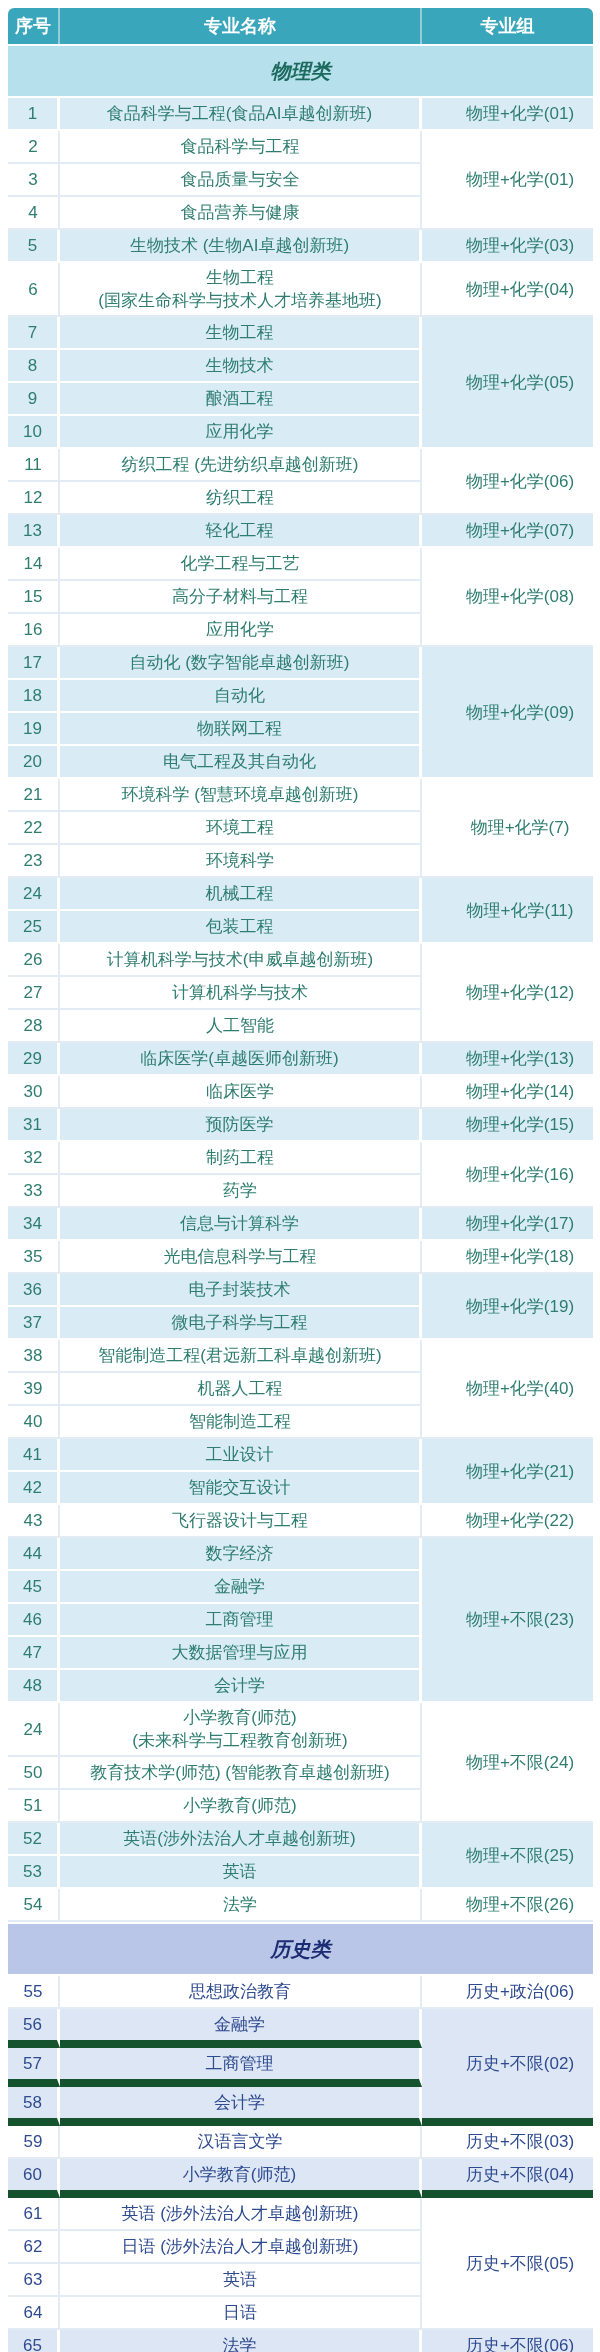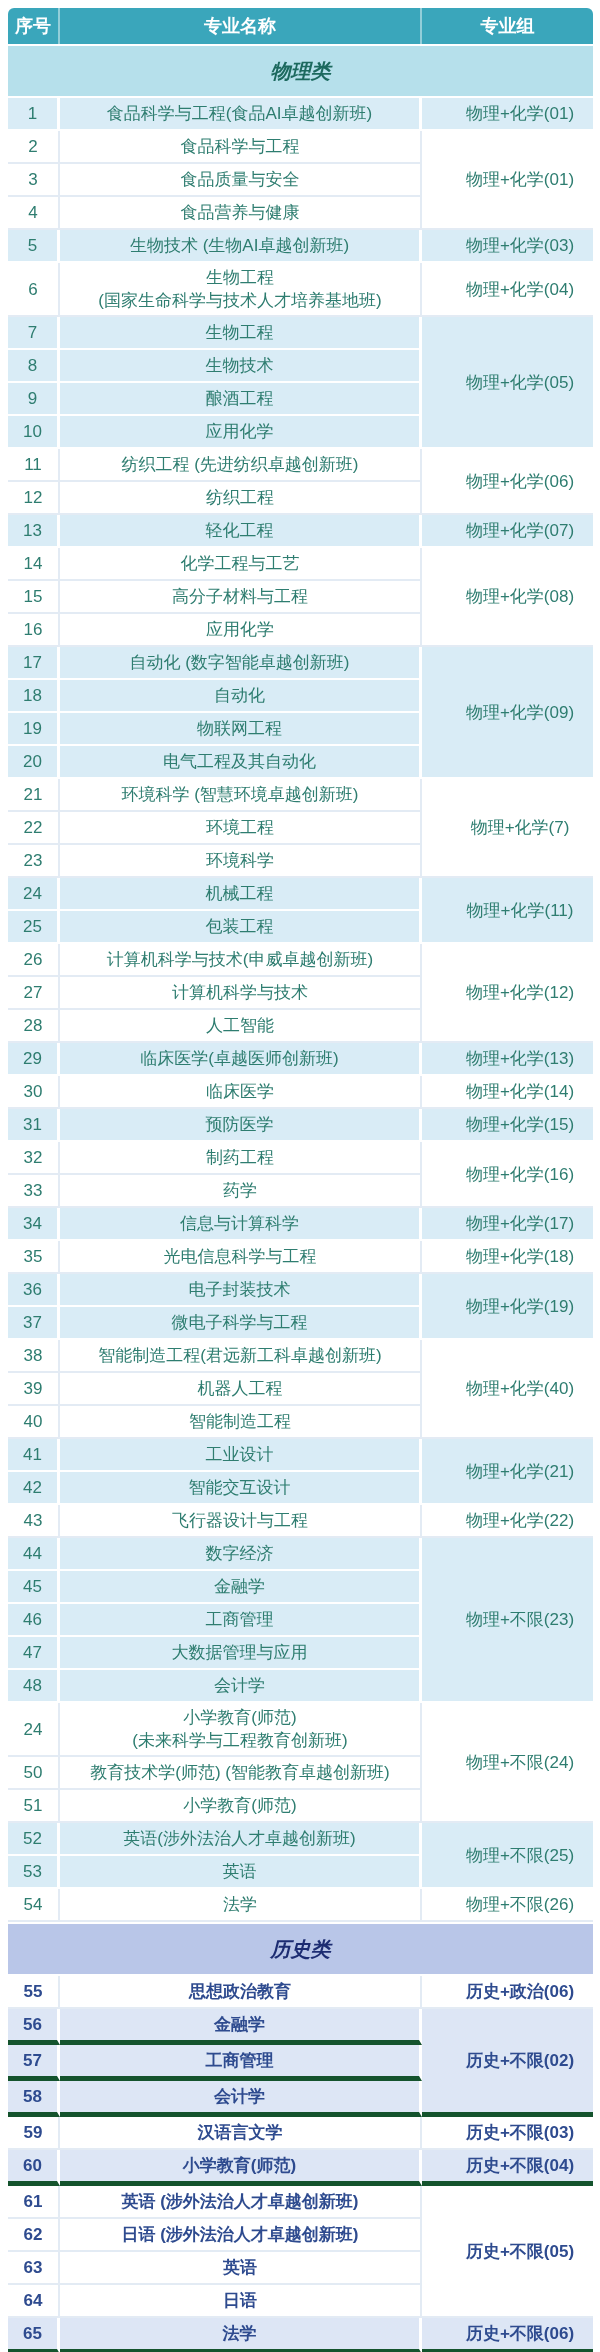--- a/index.html
+++ b/index.html
@@ -65,25 +65,25 @@
   tbody td{
     text-align:center;
     vertical-align:middle;
     font-size:17px;
     padding:3px 4px;
     line-height:23px;
     height:25px;
   }
   
   tr.physics td{color:var(--phys-text);}
-  tr.history td{color:var(--hist-text);font-weight:bold;}
+  tr.history td{color:var(--hist-text);}
 
   
   tr.physics.light td{background:var(--phys-light);border-bottom:2px solid #ffffff;}
-  tr.history.light td{background:var(--hist-light);border-bottom:5px solid #14532d;}
+  tr.history.light td{background:var(--hist-light);border-bottom:8px solid #14532d;}
   tr.white td{background:var(--white);border-bottom:2px solid var(--faint);}
 
   tr.light td.c-no, tr.light td.c-name{border-right:3px solid #ffffff;}
   tr.white td.c-no, tr.white td.c-name{border-right:2px solid var(--faint);}
 
   td.c-group{vertical-align:middle;padding-left:29px;}
   .name-line2{display:block;}
 </style>
 </head>
 <body>

